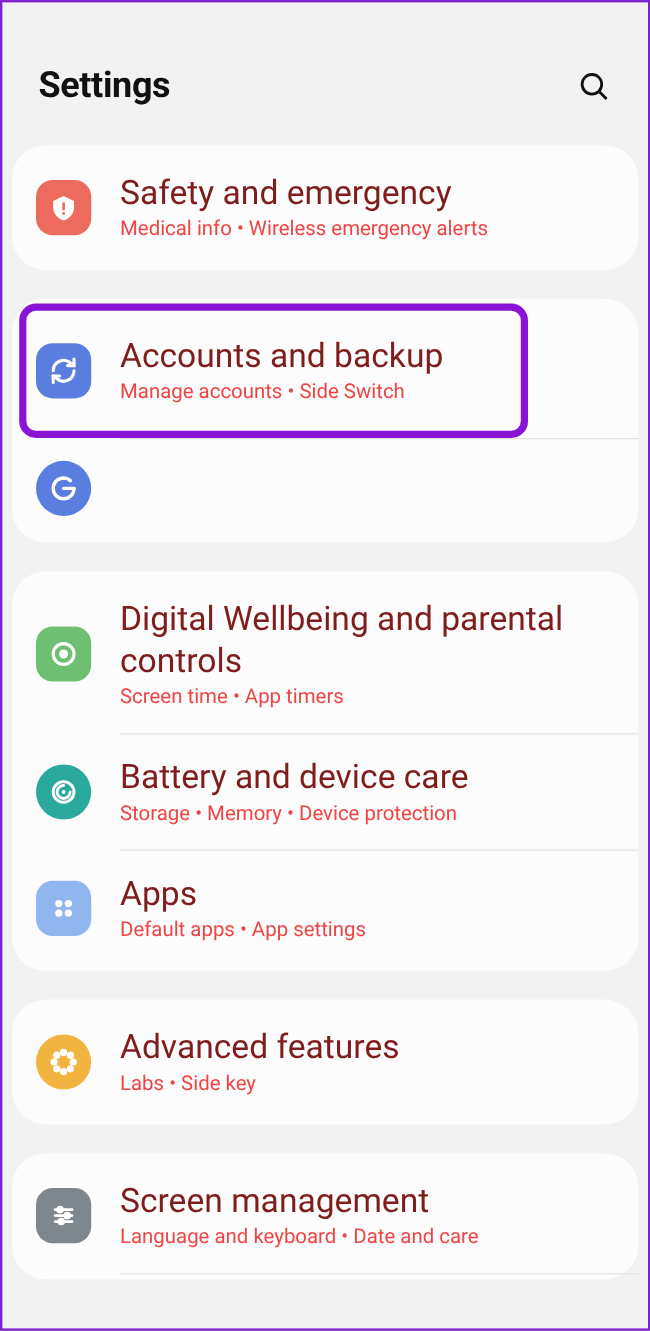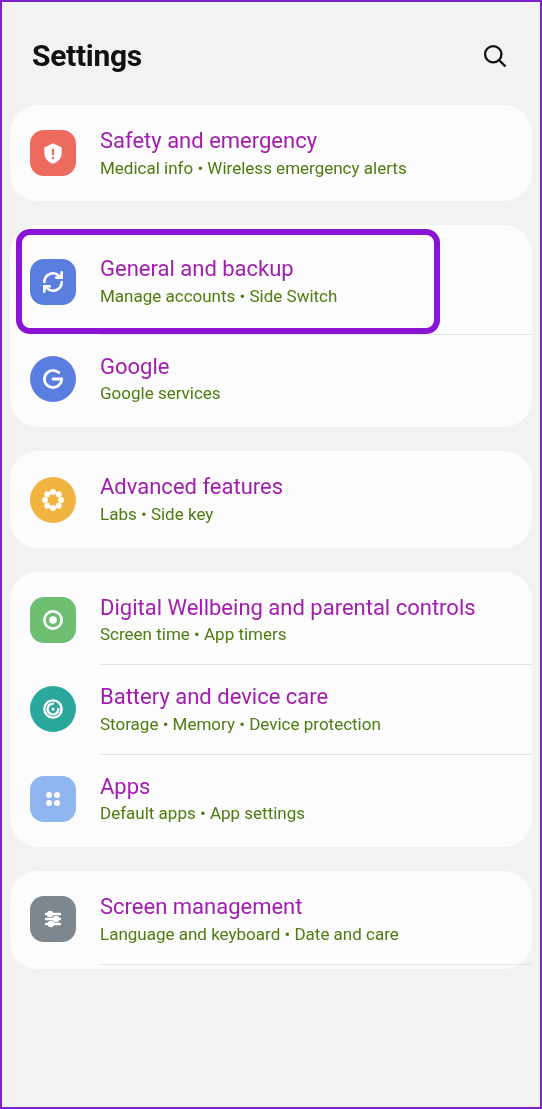--- a/index.html
+++ b/index.html
@@ -4,21 +4,21 @@
 <style>
   * { box-sizing: border-box; margin: 0; padding: 0; }
   html, body { width: 542px; height: 1109px; }
   body {
     background: #f2f2f2;
     font-family: -apple-system, BlinkMacSystemFont, "Segoe UI", Roboto, Arial, sans-serif;
     border: 2px solid #7e22ce;
     overflow: hidden;
   }
   .screen {
-    padding: 8px 8px 0 8px;
+    padding: 24px 8px 0 8px;
     width: 100%;
     height: 100%;
   }
   .header {
     display: flex;
     align-items: center;
     justify-content: space-between;
     padding: 28px 20px 32px 22px;
   }
   .header-title {
@@ -47,29 +47,29 @@
   .row .iconwrap {
     width: 46px; height: 46px;
     border-radius: 14px;
     flex: 0 0 46px;
     display: flex; align-items: center; justify-content: center;
     margin-right: 24px;
   }
   .row .iconwrap.round { border-radius: 50%; }
   .row-body { flex: 1; min-width: 0; }
   .row-title {
-    font-size: 22px;
-    color: #a21caf;
+    font-size: 28px;
+    color: #7f1d1d;
     font-weight: 400;
     line-height: 1.25;
     margin-bottom: 2px;
   }
   .row-sub {
     font-size: 17px;
-    color: #4d7c0f;
+    color: #ef4444;
     line-height: 1.35;
   }
   .divider {
     height: 1px;
     background: #e3e3e3;
     margin: 0 0 0 90px;
   }
   .highlight {
     position: absolute;
     border: 6px solid #8a14d4;
@@ -126,35 +126,75 @@
       <div class="highlight"></div>
       <div class="iconwrap bg-blue">
         <svg width="26" height="26" viewBox="0 0 24 24" fill="none" stroke="#fff" stroke-width="2.4" stroke-linecap="round">
           <path d="M4 12a8 8 0 0 1 13.6-5.7L20 8"></path>
           <polyline points="20 3 20 8 15 8"></polyline>
           <path d="M20 12a8 8 0 0 1-13.6 5.7L4 16"></path>
           <polyline points="4 21 4 16 9 16"></polyline>
         </svg>
       </div>
       <div class="row-body">
-        <div class="row-title">General and backup</div>
+        <div class="row-title">Accounts and backup</div>
         <div class="row-sub">Manage accounts  •  Side Switch</div>
       </div>
     </div>
     <div class="divider"></div>
     <div class="row">
       <div class="iconwrap bg-blue2 round" style="border-radius:50%;">
         <svg width="26" height="26" viewBox="0 0 24 24" fill="none" stroke="#fff" stroke-width="2.6" stroke-linecap="round">
           <path d="M20 12c0 4.4-3.6 8-8 8s-8-3.6-8-8 3.6-8 8-8c2 0 3.9.8 5.3 2"></path>
           <line x1="12" y1="12" x2="20" y2="12"></line>
         </svg>
       </div>
-      <div class="row-body">
-        <div class="row-title">Google</div>
-        <div class="row-sub">Google services</div>
+    </div>
+  </div>
+
+  <div class="card">
+    <div class="row">
+      <div class="iconwrap bg-green">
+        <svg width="26" height="26" viewBox="0 0 24 24" fill="none" stroke="#fff" stroke-width="2.4">
+          <circle cx="12" cy="12" r="8"></circle>
+          <circle cx="12" cy="12" r="3.5" fill="#fff" stroke="none"></circle>
+        </svg>
+      </div>
+      <div class="row-body">
+        <div class="row-title">Digital Wellbeing and parental controls</div>
+        <div class="row-sub">Screen time  •  App timers</div>
+      </div>
+    </div>
+    <div class="divider"></div>
+    <div class="row">
+      <div class="iconwrap bg-teal round" style="border-radius:50%;">
+        <svg width="26" height="26" viewBox="0 0 24 24" fill="none" stroke="#fff" stroke-width="2.2">
+          <circle cx="12" cy="12" r="8"></circle>
+          <path d="M12 7 a5 5 0 1 0 5 5" stroke-linecap="round"></path>
+          <circle cx="12" cy="12" r="1.5" fill="#fff" stroke="none"></circle>
+        </svg>
+      </div>
+      <div class="row-body">
+        <div class="row-title">Battery and device care</div>
+        <div class="row-sub">Storage  •  Memory  •  Device protection</div>
+      </div>
+    </div>
+    <div class="divider"></div>
+    <div class="row">
+      <div class="iconwrap bg-lblue">
+        <svg width="24" height="24" viewBox="0 0 24 24" fill="#fff">
+          <circle cx="8" cy="8" r="3"></circle>
+            <circle cx="16" cy="8" r="3"></circle>
+          <circle cx="8" cy="16" r="3"></circle>
+            <circle cx="16" cy="16" r="3"></circle>
+        </svg>
+      </div>
+      <div class="row-body">
+        <div class="row-title">Apps</div>
+        <div class="row-sub">Default apps  •  App settings</div>
       </div>
     </div>
   </div>
 
   <div class="card">
     <div class="row">
       <div class="iconwrap bg-amber round" style="border-radius:50%;">
         <svg width="24" height="24" viewBox="0 0 24 24" fill="#fff">
           <circle cx="12" cy="12" r="4" fill="#f2b441"></circle>
           <g>
@@ -170,64 +210,20 @@
           <circle cx="12" cy="12" r="3.2" fill="#f2b441"></circle>
         </svg>
       </div>
       <div class="row-body">
         <div class="row-title">Advanced features</div>
         <div class="row-sub">Labs  •  Side key</div>
       </div>
     </div>
   </div>
 
-  <div class="card">
-    <div class="row">
-      <div class="iconwrap bg-green">
-        <svg width="26" height="26" viewBox="0 0 24 24" fill="none" stroke="#fff" stroke-width="2.4">
-          <circle cx="12" cy="12" r="8"></circle>
-          <circle cx="12" cy="12" r="3.5" fill="#fff" stroke="none"></circle>
-        </svg>
-      </div>
-      <div class="row-body">
-        <div class="row-title">Digital Wellbeing and parental controls</div>
-        <div class="row-sub">Screen time  •  App timers</div>
-      </div>
-    </div>
-    <div class="divider"></div>
-    <div class="row">
-      <div class="iconwrap bg-teal round" style="border-radius:50%;">
-        <svg width="26" height="26" viewBox="0 0 24 24" fill="none" stroke="#fff" stroke-width="2.2">
-          <circle cx="12" cy="12" r="8"></circle>
-          <path d="M12 7 a5 5 0 1 0 5 5" stroke-linecap="round"></path>
-          <circle cx="12" cy="12" r="1.5" fill="#fff" stroke="none"></circle>
-        </svg>
-      </div>
-      <div class="row-body">
-        <div class="row-title">Battery and device care</div>
-        <div class="row-sub">Storage  •  Memory  •  Device protection</div>
-      </div>
-    </div>
-    <div class="divider"></div>
-    <div class="row">
-      <div class="iconwrap bg-lblue">
-        <svg width="24" height="24" viewBox="0 0 24 24" fill="#fff">
-          <circle cx="8" cy="8" r="3"></circle>
-            <circle cx="16" cy="8" r="3"></circle>
-          <circle cx="8" cy="16" r="3"></circle>
-            <circle cx="16" cy="16" r="3"></circle>
-        </svg>
-      </div>
-      <div class="row-body">
-        <div class="row-title">Apps</div>
-        <div class="row-sub">Default apps  •  App settings</div>
-      </div>
-    </div>
-  </div>
-
   <div class="card" style="margin-bottom:0;">
     <div class="row">
       <div class="iconwrap bg-grey">
         <svg width="24" height="24" viewBox="0 0 24 24" fill="none" stroke="#fff" stroke-width="2.4" stroke-linecap="round">
           <line x1="5" y1="7" x2="19" y2="7"></line>
             <circle cx="9" cy="7" r="2" fill="#fff"></circle>
           <line x1="5" y1="12" x2="19" y2="12"></line>
             <circle cx="15" cy="12" r="2" fill="#fff"></circle>
           <line x1="5" y1="17" x2="19" y2="17"></line>
             <circle cx="10" cy="17" r="2" fill="#fff"></circle>

